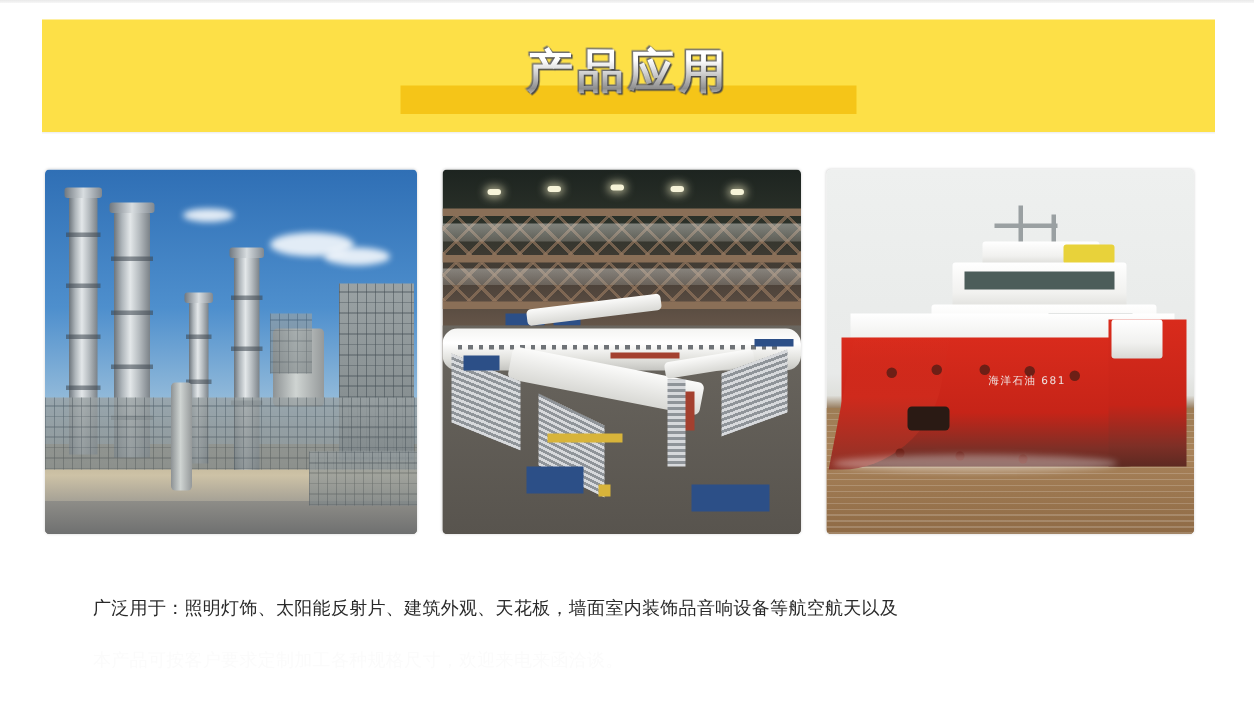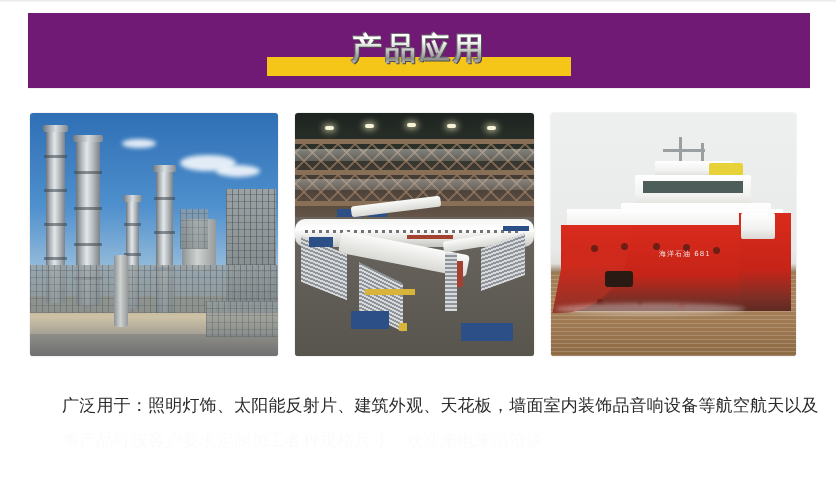--- a/index.html
+++ b/index.html
@@ -28,21 +28,21 @@
     background: linear-gradient(to bottom, #e9e9e9, #f7f7f7);
   }
 
   
   .banner {
     position: absolute;
     left: 28px;
     top: 13px;
     width: 782px;
     height: 75px;
-    background: #701a75;
+    background: #fde047;
     box-shadow: 0 1px 0 rgba(0,0,0,0.06);
   }
   .banner-inner {
     position: relative;
     width: 100%;
     height: 100%;
   }
   .title-wrap {
     position: absolute;
     left: 50%;
@@ -271,21 +271,21 @@
 
   
   .copy {
     position: absolute;
     left: 62px;
     top: 388px;
     width: 716px;
   }
   .copy-line {
     font-family: "DejaVu Sans", "Liberation Sans", sans-serif;
-    font-size: 17px;
+    font-size: 12px;
     color: #2a2a2a;
     line-height: 35px;
     letter-spacing: 0.2px;
     white-space: nowrap;
   }
   .copy-line.faded {
     color: #fbfbfb;
   }
 </style>
 </head>

